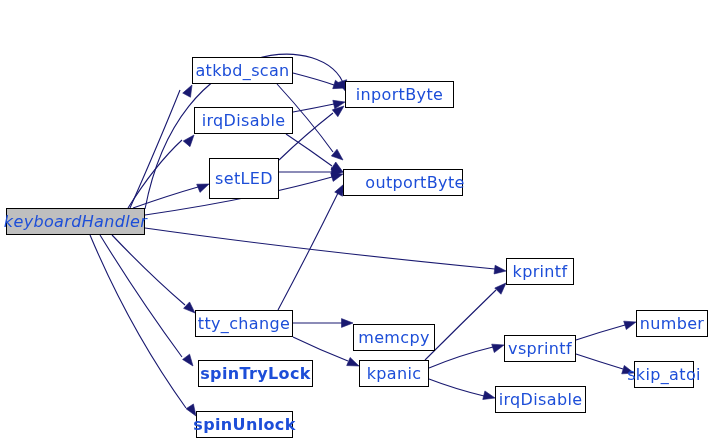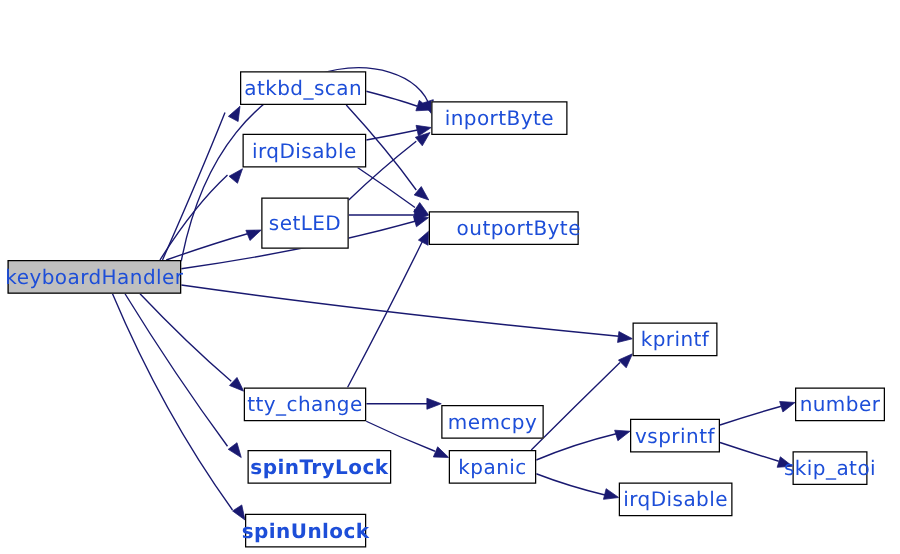--- a/index.html
+++ b/index.html
@@ -136,21 +136,21 @@
       <g>
         <path d="M 576 340 Q 600 332, 625 325" fill="none" stroke="#191970" stroke-width="1.1"></path>
         <polygon points="636,322 626.2889308072051,329.57001553054886 623.716059805645,321.15453367807413" fill="#191970" stroke="#191970" stroke-width="0.6"></polygon>
       </g>
       <g>
         <path d="M 576 354 Q 600 362, 623 369" fill="none" stroke="#191970" stroke-width="1.1"></path>
         <polygon points="634,373 621.716059805645,373.84546632192587 624.2889308072051,365.42998446945114" fill="#191970" stroke="#191970" stroke-width="0.6"></polygon>
       </g>
     </svg>
   <div id="nodes">
-      <div class="node root" style="left: 6px; top: 208px; width: 139px; height: 27px;">
+      <div class="node root" style="left: 6px; top: 208px; width: 139px; height: 27px; font-style: italic;">
         <span class="node-label">keyboardHandler</span>
       </div>
       <div class="node" style="left: 192px; top: 57px; width: 101px; height: 27px;">
         <span class="node-label">atkbd_scan</span>
       </div>
       <div class="node" style="left: 194px; top: 107px; width: 99px; height: 27px;">
         <span class="node-label">irqDisable</span>
       </div>
       <div class="node" style="left: 209px; top: 158px; width: 70px; height: 41px;">
         <span class="node-label">setLED</span>

